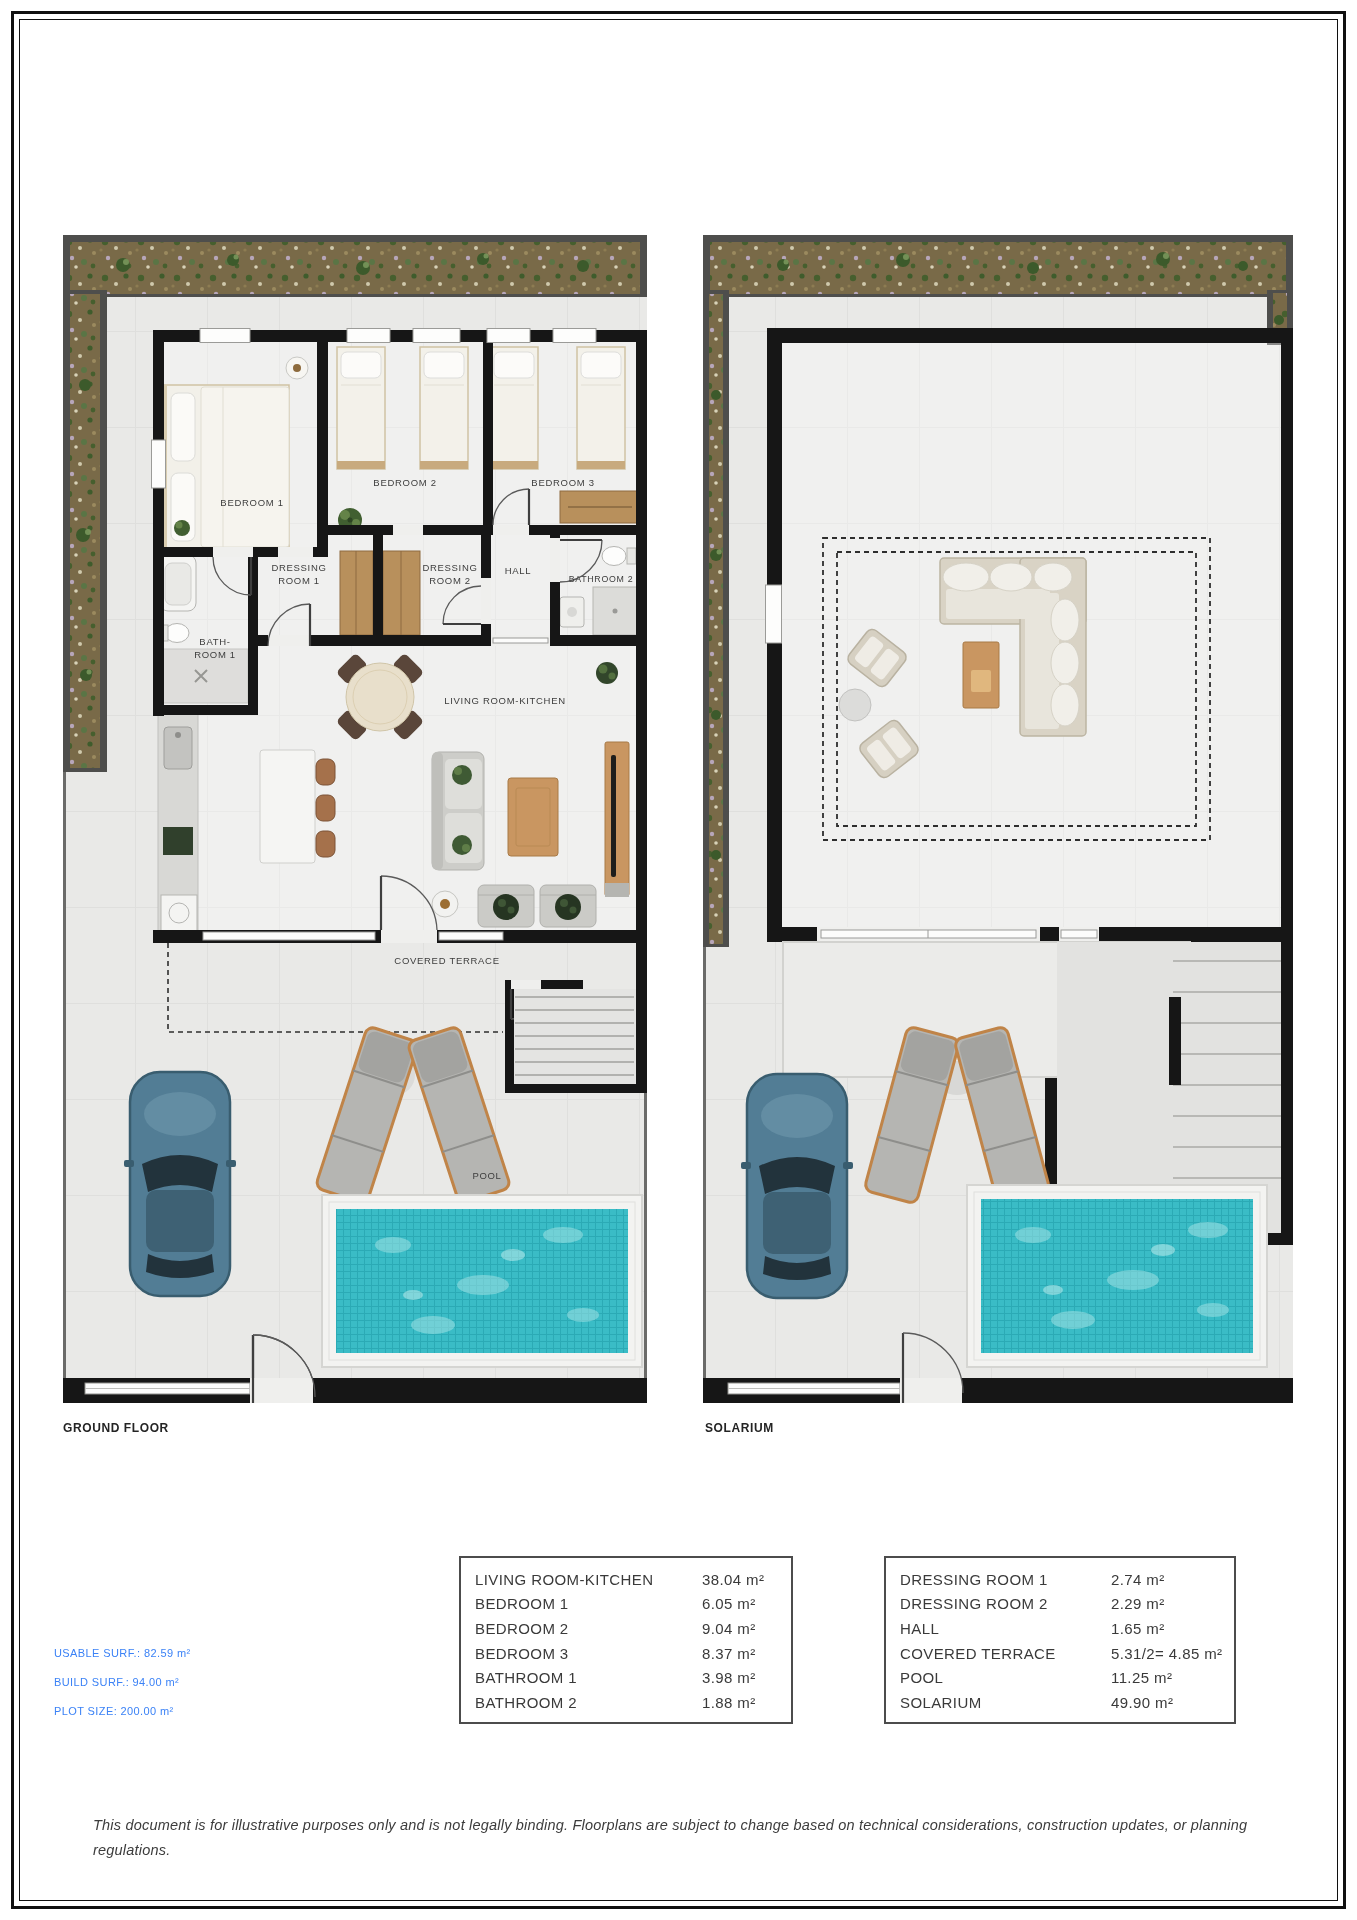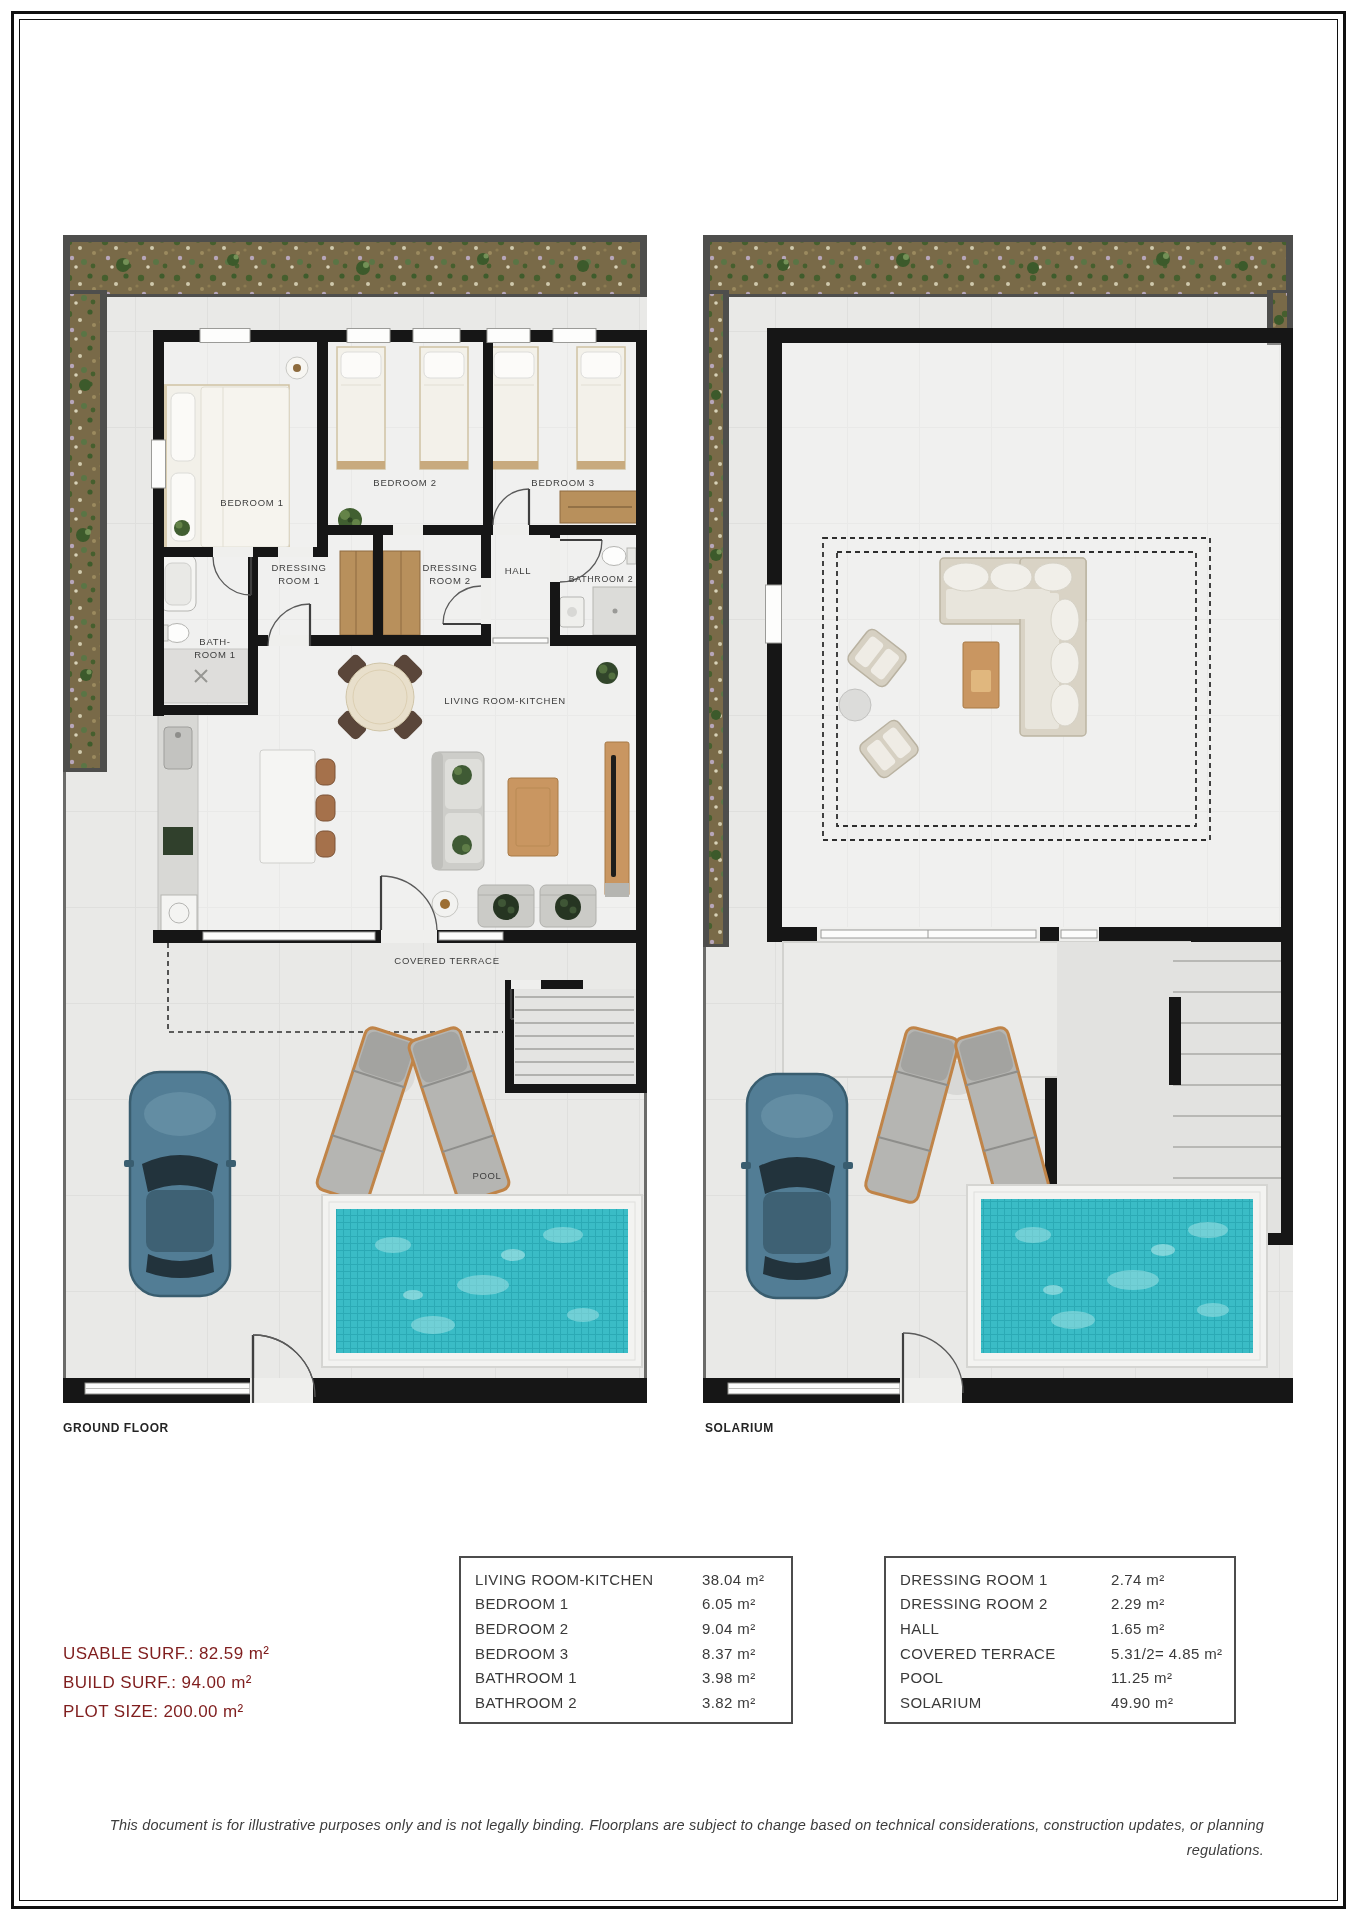--- a/index.html
+++ b/index.html
@@ -12,31 +12,31 @@
   .plan-ground { left:63px; width:584px; height:1168px; }
   .plan-solarium { left:703px; width:590px; height:1168px; }
   .plan svg { position:absolute; left:0; top:0; }
   .rlabel { position:absolute; transform:translate(-50%,-50%); font-size:9.5px; letter-spacing:.7px;
             color:#3d3d3d; text-align:center; line-height:1.32; white-space:nowrap; }
   .rlabel.wrap { white-space:normal; width:64px; }
   .rlabel.small { font-size:8.8px; }
   .plan-title { position:absolute; font-size:12px; font-weight:700; letter-spacing:.6px; color:#242424; }
   .title-ground { left:63px; top:1421px; }
   .title-solarium { left:705px; top:1421px; }
-  .stats { position:absolute; left:63px; top:1639px; font-size:17px; color:#7f1d1d;
+  .stats { position:absolute; left:54px; top:1639px; font-size:11px; color:#3b82f6;
            line-height:29px; letter-spacing:.4px; }
   .area-table { position:absolute; border:2px solid #4c4c4c; padding:9px 0 7px 0; background:#fff; }
   .table-interior { left:459px; top:1556px; width:334px; }
   .table-exterior { left:884px; top:1556px; width:352px; }
   .area-table .row { display:flex; align-items:center; height:24.6px; font-size:15px;
                      color:#3a3a3a; letter-spacing:.4px; }
   .table-interior .lbl { width:228px; padding-left:14px; flex:none; }
   .table-exterior .lbl { width:212px; padding-left:14px; flex:none; }
   .area-table .val { flex:1;margin-left:13px; }
-  .disclaimer { position:absolute; left:93px; top:1813px; width:1171px; text-align:right;
+  .disclaimer { position:absolute; left:93px; top:1813px; width:1171px; text-align:left;
                 font-style:italic; font-size:14.5px; line-height:1.75; color:#3c3c3c; letter-spacing:.2px; }
 </style>
 </head>
 <body>
 
 <div class="page">
   <div class="frame-outer"></div>
   <div class="frame-inner"></div>
 
   <div class="plan plan-ground">
@@ -538,21 +538,21 @@
     <div class="row">
         <span class="lbl">BEDROOM 3</span>
         <span class="val">8.37 m²</span>
       </div>
     <div class="row">
         <span class="lbl">BATHROOM 1</span>
         <span class="val">3.98 m²</span>
       </div>
     <div class="row">
         <span class="lbl">BATHROOM 2</span>
-        <span class="val">3.82 m²</span>
+        <span class="val">1.88 m²</span>
       </div>
   </div>
 
   <div class="area-table table-exterior">
     <div class="row">
         <span class="lbl">DRESSING ROOM 1</span>
         <span class="val">2.74 m²</span>
       </div>
     <div class="row">
         <span class="lbl">DRESSING ROOM 2</span>

